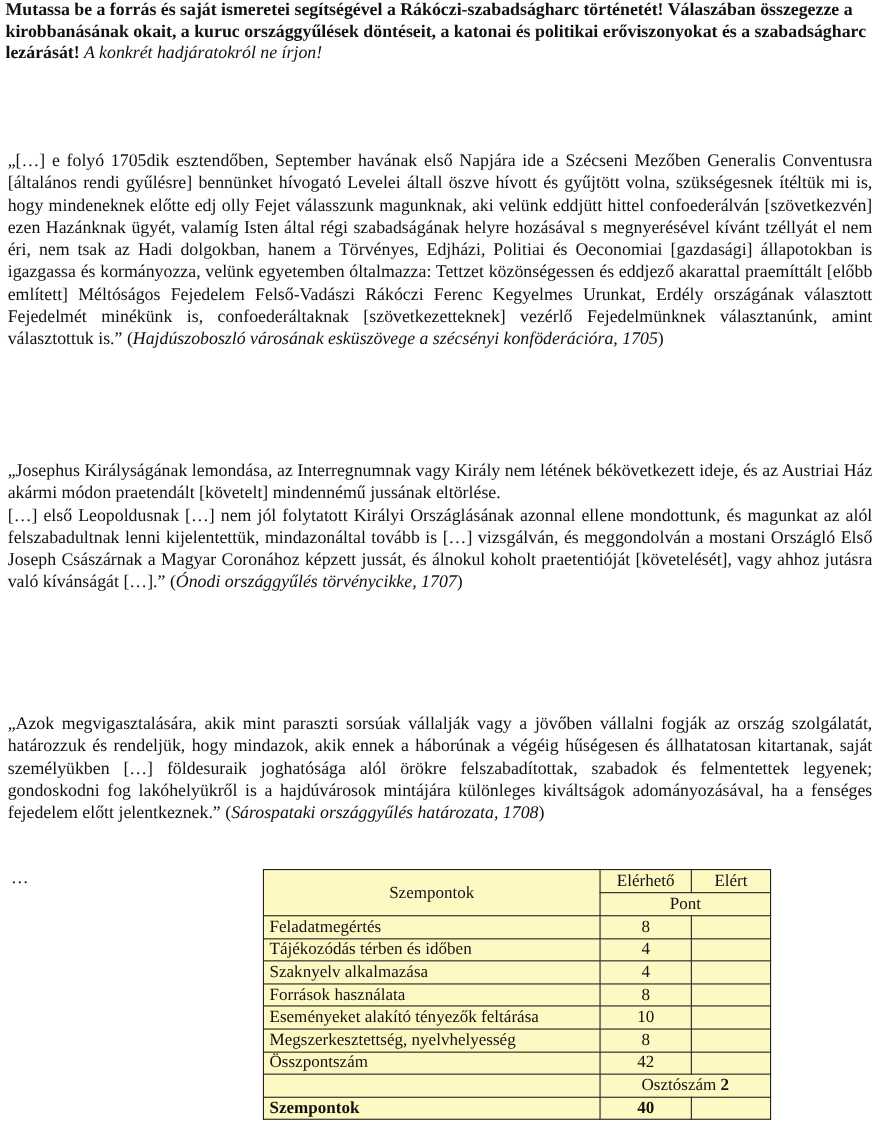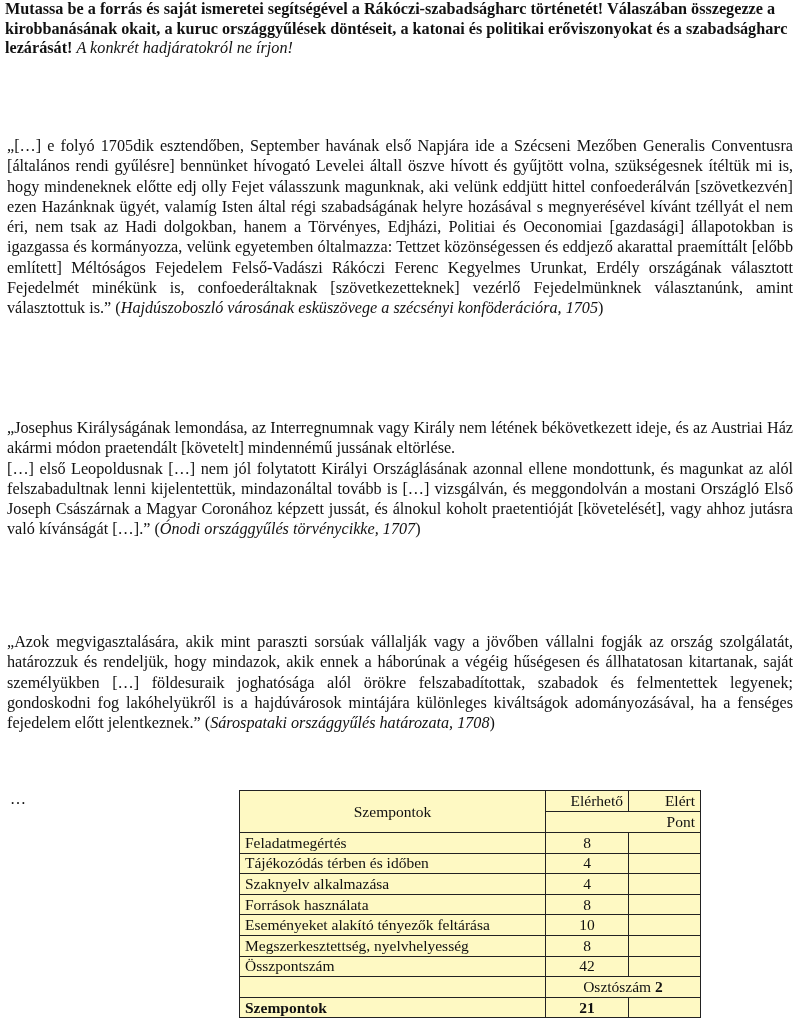--- a/index.html
+++ b/index.html
@@ -17,38 +17,38 @@
     .task .it { font-weight: normal; font-style: italic; }
     .src {
       position: absolute; left: 7px; width: 786px;
       font-size: 16.2px; line-height: 20.3px;
       text-align: justify;
     }
     .src p { margin: 0; text-align: justify; }
     .src .ref { font-style: italic; }
     #src1 { top: 136px; }
     #src2 { top: 418px; }
-    #src3 { top: 632px; }
+    #src3 { top: 648px; }
     .ellipsis {
       position: absolute; left: 10px; top: 790px; font-size: 16px;
     }
     table.score {
       position: absolute; left: 239px; top: 790px; width: 462px;
       border-collapse: collapse; background: #fef9c3;
       font-family: Liberation Serif, serif;
       font-size: 15.5px;
     }
     table.score td {
       border: 1.6px solid #222; padding: 0 5px; height: 19.6px; line-height: 18px;
     }
     table.score td.c { text-align: center; }
     table.score td.col1 { width: 295px; }
     table.score td.col2 { width: 72px; }
     table.score td.hdr { height: 41px; text-align: center; }
-    table.score td.sub { height: 19px; text-align: right; }
+    table.score td.sub { height: 19px; }
     table.score .b { font-weight: bold; }
     table.score td.div { text-align: center; }
   </style>
 </head>
 <body>
 
 <div class="task">
   <div><span>Mutassa be a forrás és saját ismeretei segítségével a Rákóczi-szabadságharc történetét! Válaszában összegezze a kirobbanásának okait, a kuruc országgyűlések döntéseit, a katonai és politikai erőviszonyokat és a szabadságharc lezárását!</span> <span class="it">A konkrét hadjáratokról ne írjon!</span></div>
 </div>
 
@@ -111,17 +111,17 @@
     <td>Összpontszám</td>
     <td class="c">42</td>
     <td></td>
   </tr>
   <tr>
     <td></td>
     <td class="div" colspan="2"><span>Osztószám</span> <span class="b">2</span></td>
   </tr>
   <tr>
     <td class="b">Szempontok</td>
-    <td class="c b">21</td>
+    <td class="c b">40</td>
     <td></td>
   </tr>
 </tbody>
   </table>
 
 </body></html>

